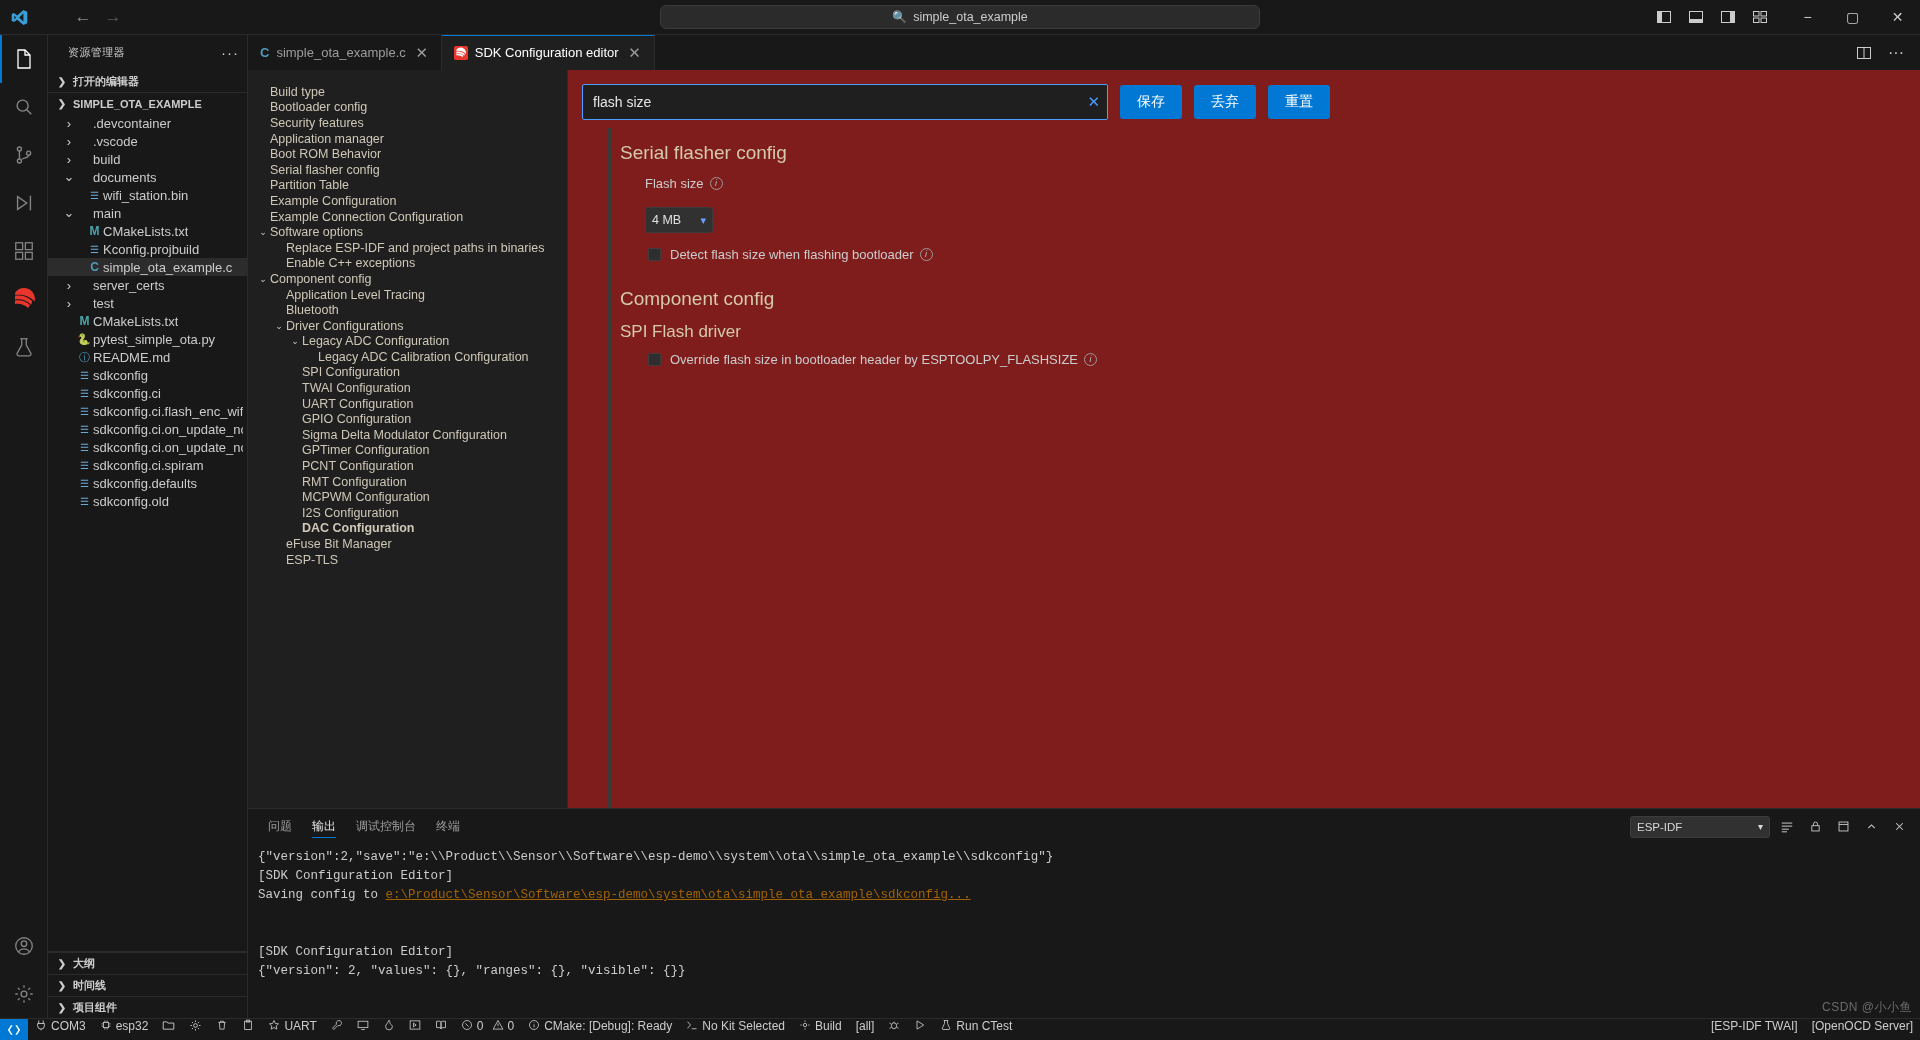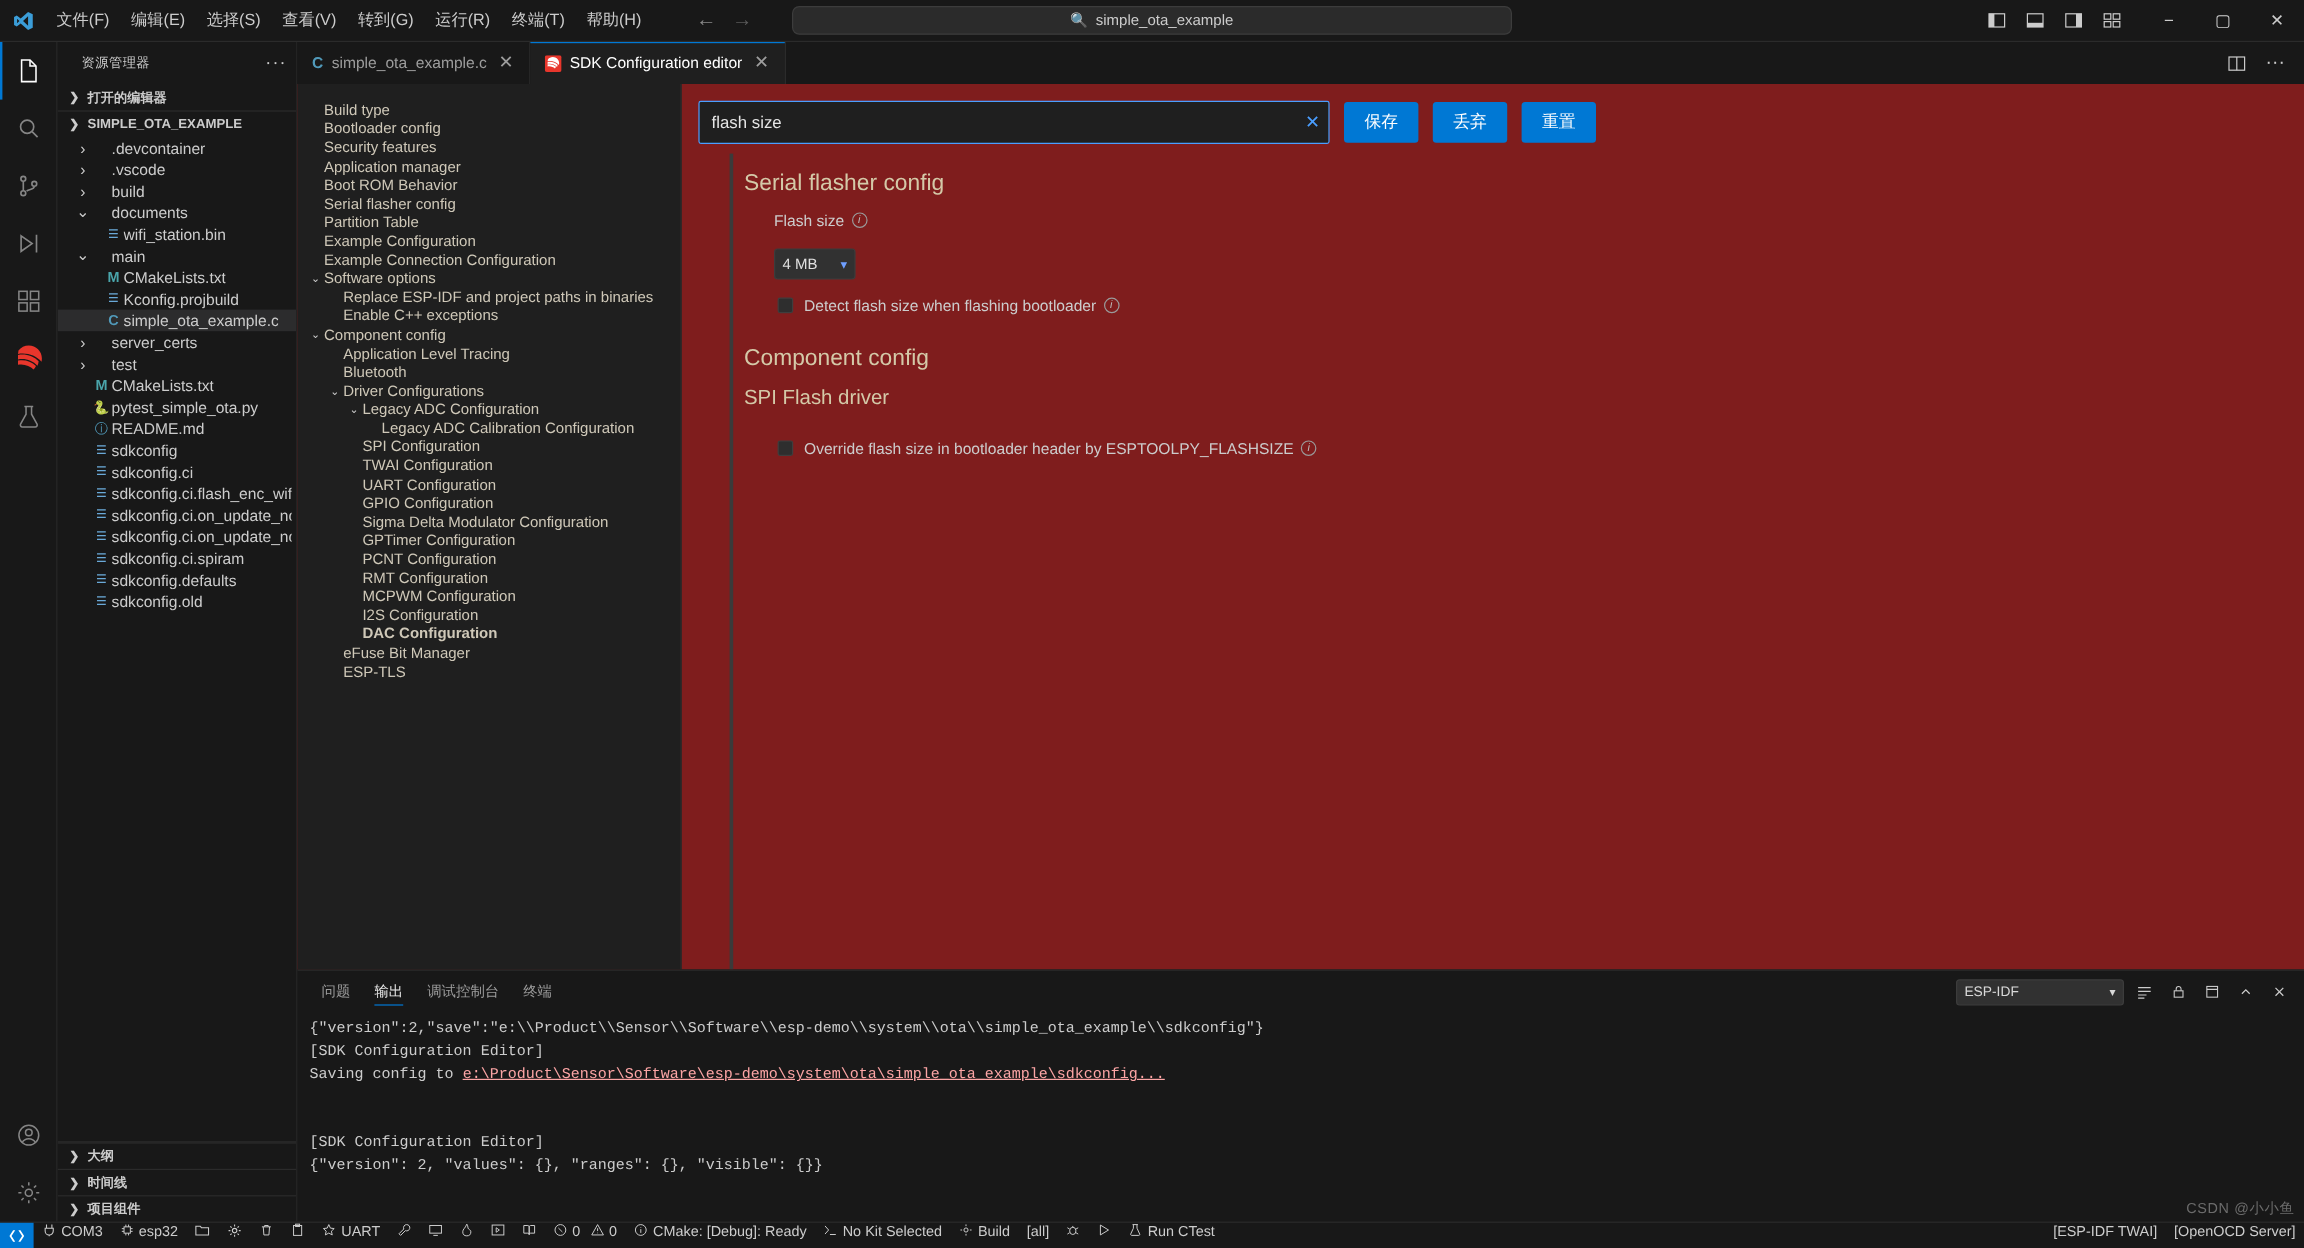--- a/index.html
+++ b/index.html
@@ -140,21 +140,21 @@
   .cfg-btn {
     height: 34px; min-width: 62px; padding: 0 16px; background: #0078d4; color: #ffffff;
     border: none; font-size: 14px; border-radius: 3px; cursor:pointer;
     font-family: "Liberation Sans", sans-serif;
   }
   .cfg-content { flex: 1 1 auto; padding: 22px 0 0 52px; overflow:hidden; position:relative; }
   .cfg-content::before {
     content:''; position:absolute; left: 40px; top: 8px; bottom: 0; width: 3px; background:#3a3a3a;
   }
   .sec-title { font-size: 19px; color: #d4c9a8; font-weight: normal; margin-bottom: 12px; }
-  .sec-title.sub { font-size: 17px; margin-top: 2px; margin-bottom: 24px;}
+  .sec-title.sub { font-size: 17px; margin-top: 2px; margin-bottom: 10px;}
   .fld-label { font-size: 13px; color:#cccccc; display:flex; align-items:center; gap:6px; padding-left: 25px; }
   .info-ico {
     display:inline-flex; width:13px; height:13px; border:1px solid #9a9a9a; border-radius:50%;
     align-items:center; justify-content:center; font-size:9px; color:#bdbdbd; font-style:italic;
     line-height:1;
   }
   .select-wrap { padding-left: 25px; margin-top: 16px; }
   .sel-box {
     width: 68px; height: 26px; background:#313131; border:1px solid #3c3c3c; border-radius:3px;
     display:flex; align-items:center; justify-content:space-between; padding: 0 6px;
@@ -186,21 +186,21 @@
     height: 22px; width: 140px; background:#313131; border:1px solid #3c3c3c; border-radius:3px;
     display:flex; align-items:center; justify-content:space-between; padding:0 6px; font-size:11.5px;
     color:#d8d8d8;
   }
   .pico { width:22px;height:22px; display:flex;align-items:center;justify-content:center; color:#cccccc; font-size: 13px;}
   .panel-body {
     flex:1 1 auto; overflow:hidden; padding: 4px 0 0 10px;
     font-family: "Liberation Mono", monospace; font-size: 12.5px; color:#cccccc; line-height: 19px;
     white-space: pre;
   }
-  .panel-body .lnk { color:#fca5a5; text-decoration: underline; }
+  .panel-body .lnk { color:#a16207; text-decoration: underline; }
 
   
   .statusbar {
     height: 22px; flex: 0 0 22px; background:#181818; display:flex; align-items:center;
     font-size: 12px; color:#cccccc; border-top: 1px solid #2b2b2b;
   }
   .sb-remote { background:#0078d4; color:#fff; height:100%; display:flex; align-items:center; padding:0 7px; font-size:12px;}
   .si { display:flex; gap:4px; padding: 0 7px; height:100%; white-space:nowrap;}
   .si-right { margin-left:auto; display:flex; align-items:center; height:100%; }
   .watermark {
@@ -212,30 +212,20 @@
 </head>
 <body>
 
 <div class="app app-rel">
 
   <div class="titlebar">
     <div class="vscode-logo">
       <svg viewBox="0 0 24 24">
           <path fill="#3b9dd8" d="M17.5 1.5 23 4v16l-5.5 2.5L8.8 15 4.2 18.4 1 16.8V7.2l3.2-1.6 4.6 3.4zM17.5 6.4 11.6 12l5.9 5.6V6.4zM4.6 9.4v5.2L7.2 12z"></path>
         </svg>
-    </div>
-    <div class="menu">
-      <div class="menu-item">文件(F)</div>
-      <div class="menu-item">编辑(E)</div>
-      <div class="menu-item">选择(S)</div>
-      <div class="menu-item">查看(V)</div>
-      <div class="menu-item">转到(G)</div>
-      <div class="menu-item">运行(R)</div>
-      <div class="menu-item">终端(T)</div>
-      <div class="menu-item">帮助(H)</div>
     </div>
     <div class="nav-arrows">
       <div class="nav-arrow">←</div>
       <div class="nav-arrow disabled">→</div>
     </div>
     <div class="cmdcenter">
       <span class="mag">🔍</span>
       <span>simple_ota_example</span>
     </div>
     <div class="title-right">

